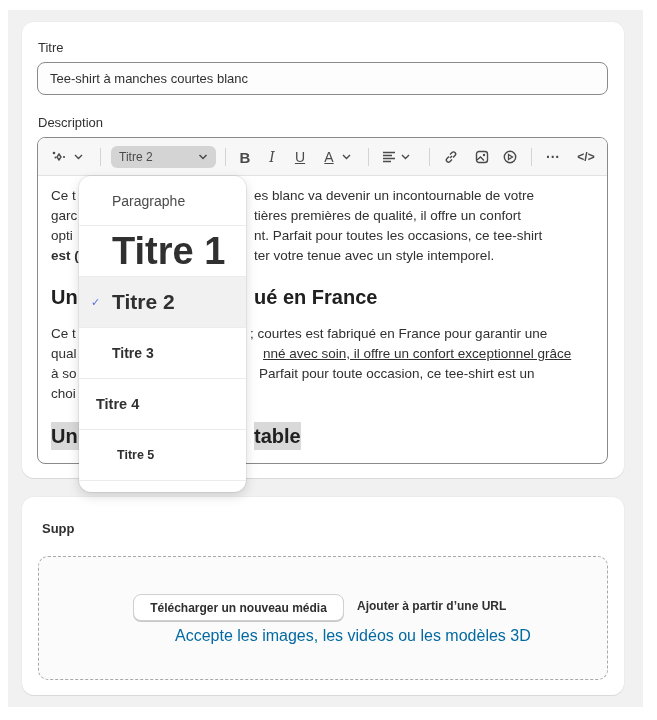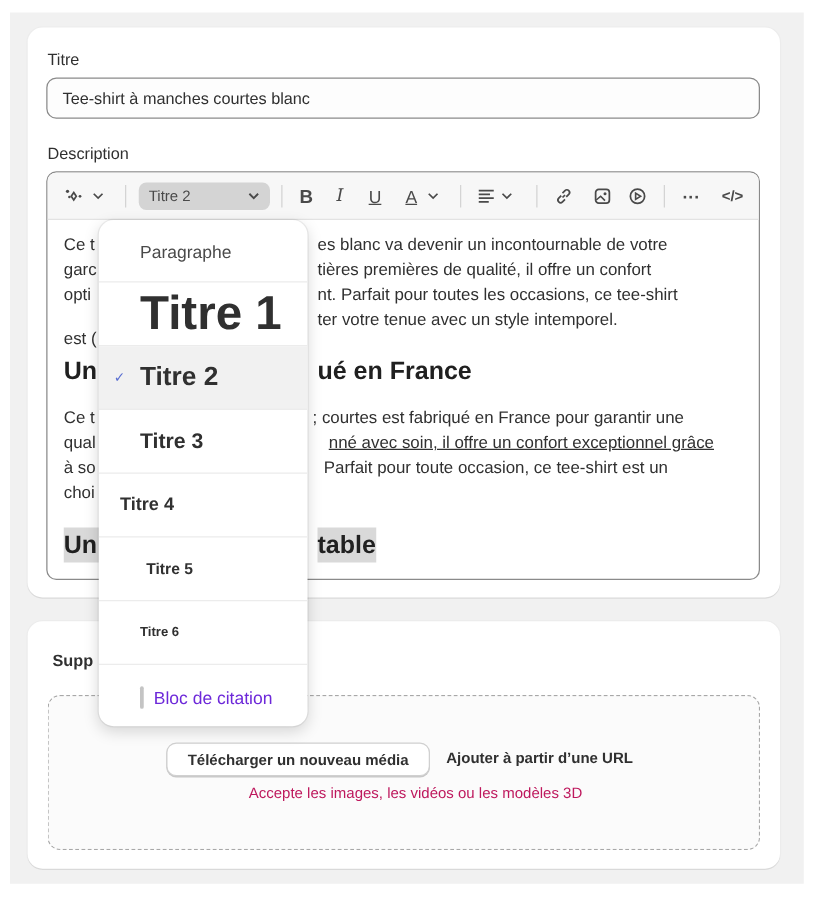--- a/index.html
+++ b/index.html
@@ -58,24 +58,24 @@
   }
   .upload-btn {
     position: absolute; left: 133px; top: 594px; width: 211px; height: 27px;
     border: 1px solid #d0d0d0; border-radius: 8px; background: #ffffff;
     box-shadow: 0 1px 0 #c8c8c8;
     font-size: 12px; font-weight: bold; color: #303030;
     display: flex; align-items: center; justify-content: center;
     font-family: "Liberation Sans", "DejaVu Sans", sans-serif;
   }
   .url-link { position: absolute; left: 357px; top: 599px; font-size: 12px; font-weight: bold; color: #303030; }
-  .accept-text { position: absolute; left: 175px; top: 627px; font-size: 12px; color: #be185d; margin-left: 24px; }
+  .accept-text { position: absolute; left: 175px; top: 627px; font-size: 16px; color: #0369a1; }
 
   .dropdown {
-    position: absolute; left: 79px; top: 176px; width: 167px; height: 405px;
+    position: absolute; left: 79px; top: 176px; width: 167px; height: 316px;
     background: #ffffff; border-radius: 12px;
     box-shadow: 0 4px 12px rgba(0,0,0,0.15), 0 0 0 1px rgba(0,0,0,0.06);
     overflow: hidden; z-index: 10;
   }
   .dd-item {
     position: absolute; left: 0; width: 100%; height: 51px;
     border-bottom: 1px solid #ececec; display: flex; align-items: center;
     padding-left: 33px; color: #303030;
   }
   .dd-item.active { background: #f1f1f1; }
@@ -169,21 +169,21 @@
 
     <div class="tb" style="left:505px;width:20px;font-weight:bold;">···</div>
     <div class="tb" style="left:538px;width:20px;font-size:12px;font-weight:bold;">&lt;/&gt;</div>
   </div>
 
   <div class="content">
 
     <div class="line" style="left:0;top:0;">Ce t</div>
     <div class="line" style="left:0;top:20px;">garc</div>
     <div class="line" style="left:0;top:40px;">opti</div>
-    <div class="line" style="left:0;top:75px;">est (</div>
+    <div class="line" style="left:0;top:60px;font-weight:bold;">est (</div>
     <div class="line" style="left:203px;top:0;">es blanc va devenir un incontournable de votre</div>
     <div class="line" style="left:203px;top:20px;">tières premières de qualité, il offre un confort</div>
     <div class="line" style="left:203px;top:40px;">nt. Parfait pour toutes les occasions, ce tee-shirt</div>
     <div class="line" style="left:203px;top:60px;">ter votre tenue avec un style intemporel.</div>
 
     <div class="line h2" style="left:0;top:97px;">Un</div>
     <div class="line h2" style="left:203px;top:97px;">ué en France</div>
 
     <div class="line" style="left:0;top:138px;">Ce t</div>
     <div class="line" style="left:0;top:158px;">qual</div>
@@ -209,21 +209,21 @@
   <div class="dd-item" style="top:0;height:50px;font-size:14px;color:#4a4a4a;">
     <span>Paragraphe</span>
   </div>
   <div class="dd-item" style="top:50px;font-size:38px;font-weight:bold;height:51px;">
     <span>Titre 1</span>
   </div>
   <div class="dd-item active" style="top:101px;font-size:21px;font-weight:bold;">
     <span class="dd-check">✓</span>
     <span>Titre 2</span>
   </div>
-  <div class="dd-item" style="top:152px;font-size:17px;font-weight:bold;">
+  <div class="dd-item" style="top:152px;font-size:14px;font-weight:bold;">
     <span>Titre 3</span>
   </div>
   <div class="dd-item" style="top:203px;font-size:14.5px;font-weight:bold;padding-left:17px;">
     <span>Titre 4</span>
   </div>
   <div class="dd-item" style="top:254px;font-size:12.5px;font-weight:bold;padding-left:38px;">
     <span>Titre 5</span>
   </div>
   <div class="dd-item" style="top:305px;font-size:10.5px;font-weight:bold;">
     <span>Titre 6</span>

